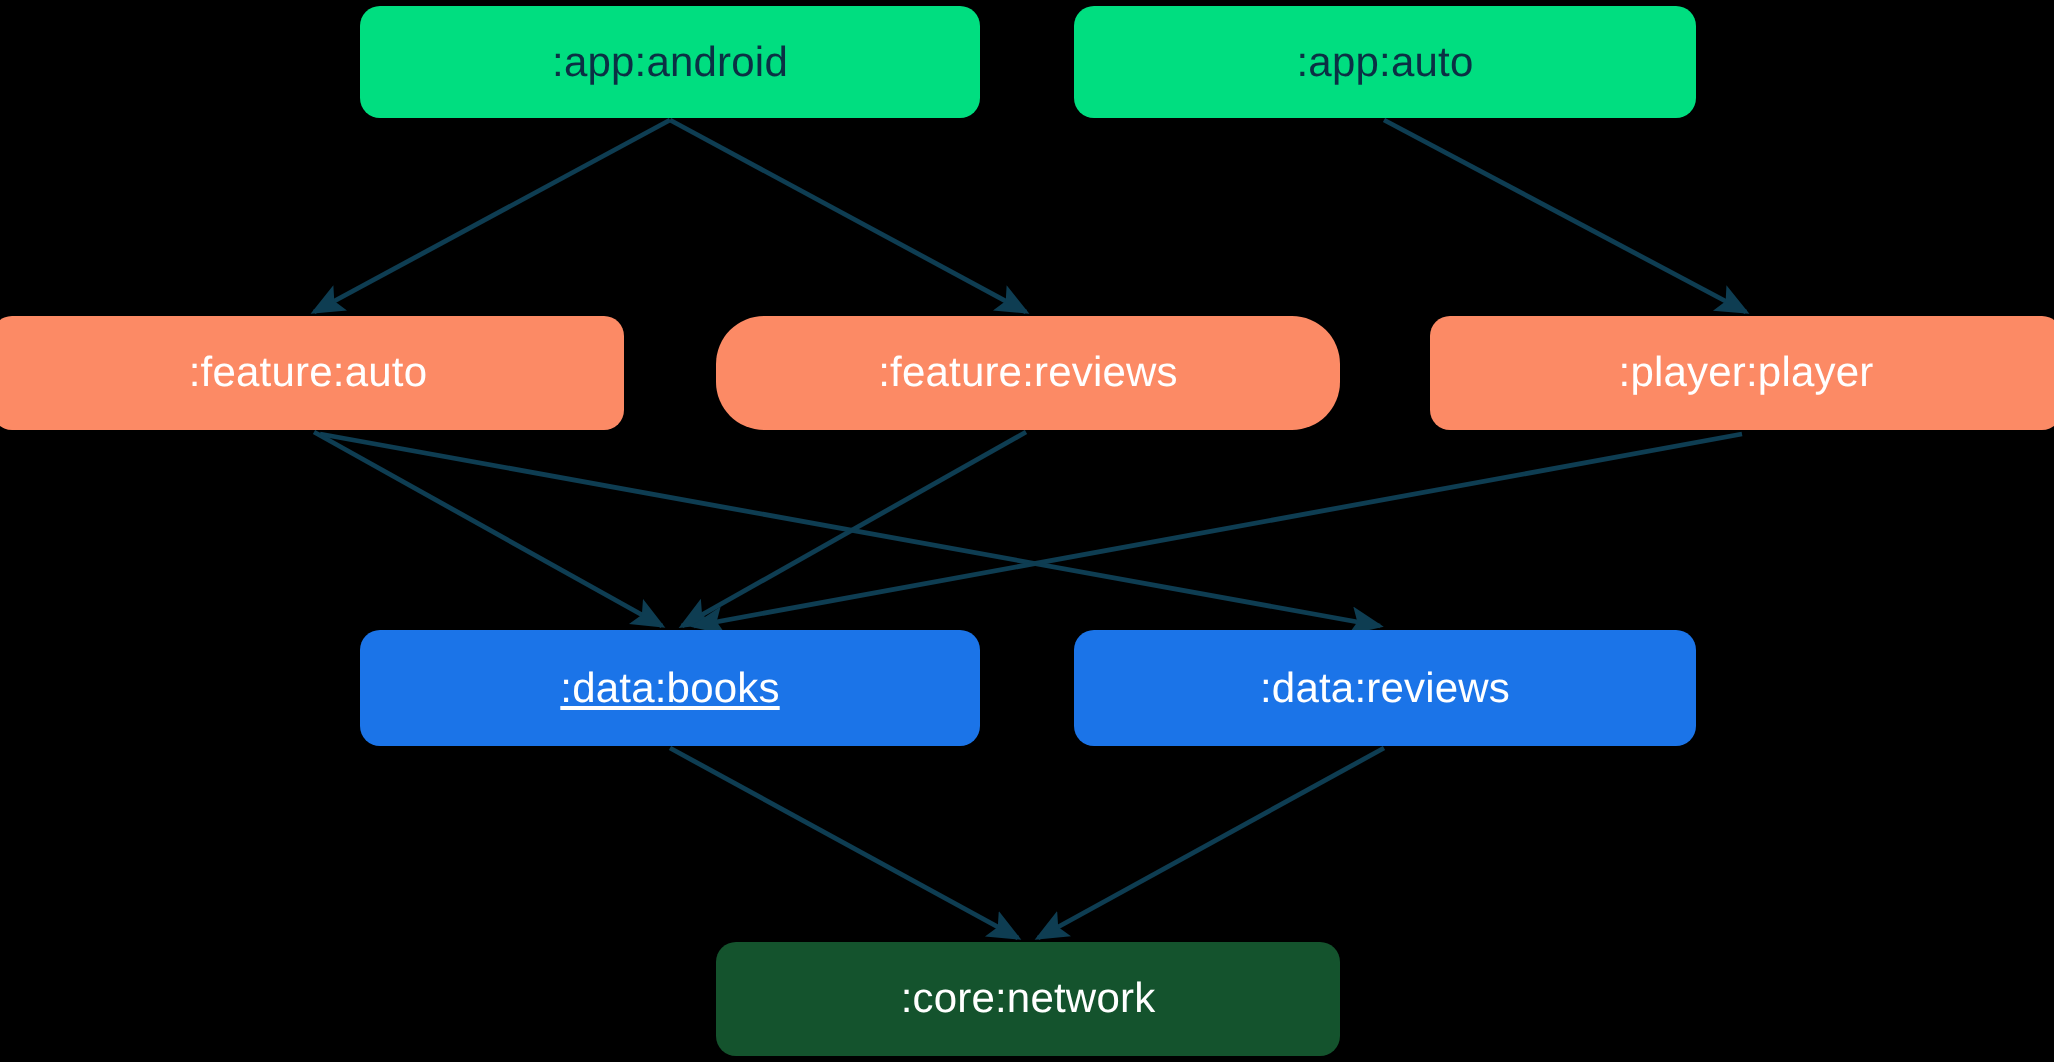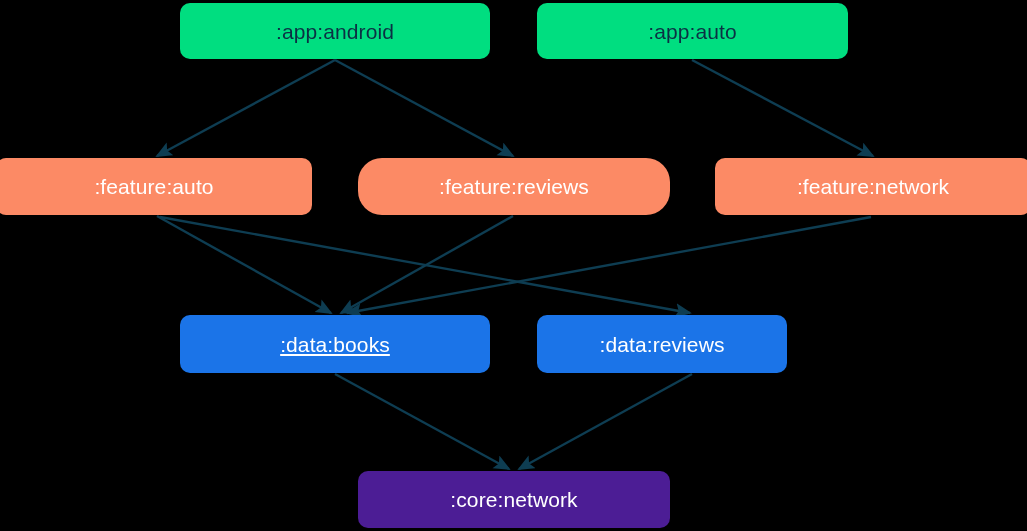--- a/index.html
+++ b/index.html
@@ -57,21 +57,21 @@
   }
   .node-feature {
     background: #FC8A65;
     color: #FFFFFF;
   }
   .node-data {
     background: #1B74E8;
     color: #FFFFFF;
   }
   .node-core {
-    background: #4c1d95;
+    background: #14532d;
     color: #FFFFFF;
   }
 </style>
 </head>
 <body>
 
 <div id="graph-canvas">
 
   <svg id="edge-layer" viewBox="0 0 1027 531" width="1027" height="531" xmlns="http://www.w3.org/2000/svg" aria-hidden="true">
     <defs>
@@ -99,26 +99,26 @@
       <div class="node node-app" style="left: 180px; top: 3px; width: 310px; height: 56px; font-size: 21px;">
         <span class="node-label">:app:android</span>
       </div>
       <div class="node node-feature" style="left: -4px; top: 158px; width: 316px; height: 57px; font-size: 21px;">
         <span class="node-label">:feature:auto</span>
       </div>
       <div class="node node-feature" style="left: 358px; top: 158px; width: 312px; height: 57px; font-size: 21px; border-radius: 24px;">
         <span class="node-label">:feature:reviews</span>
       </div>
       <div class="node node-feature" style="left: 715px; top: 158px; width: 316px; height: 57px; font-size: 21px;">
-        <span class="node-label">:feature:network</span>
+        <span class="node-label">:player:player</span>
       </div>
       <div class="node node-data" style="left: 180px; top: 315px; width: 310px; height: 58px; font-size: 21px; text-decoration: underline;">
         <span class="node-label">:data:books</span>
       </div>
-      <div class="node node-data" style="left: 537px; top: 315px; width: 250px; height: 58px; font-size: 21px;">
+      <div class="node node-data" style="left: 537px; top: 315px; width: 311px; height: 58px; font-size: 21px;">
         <span class="node-label">:data:reviews</span>
       </div>
       <div class="node node-core" style="left: 358px; top: 471px; width: 312px; height: 57px; font-size: 21px;">
         <span class="node-label">:core:network</span>
       </div>
     </div>
 
 </div>
 
 </body></html>

